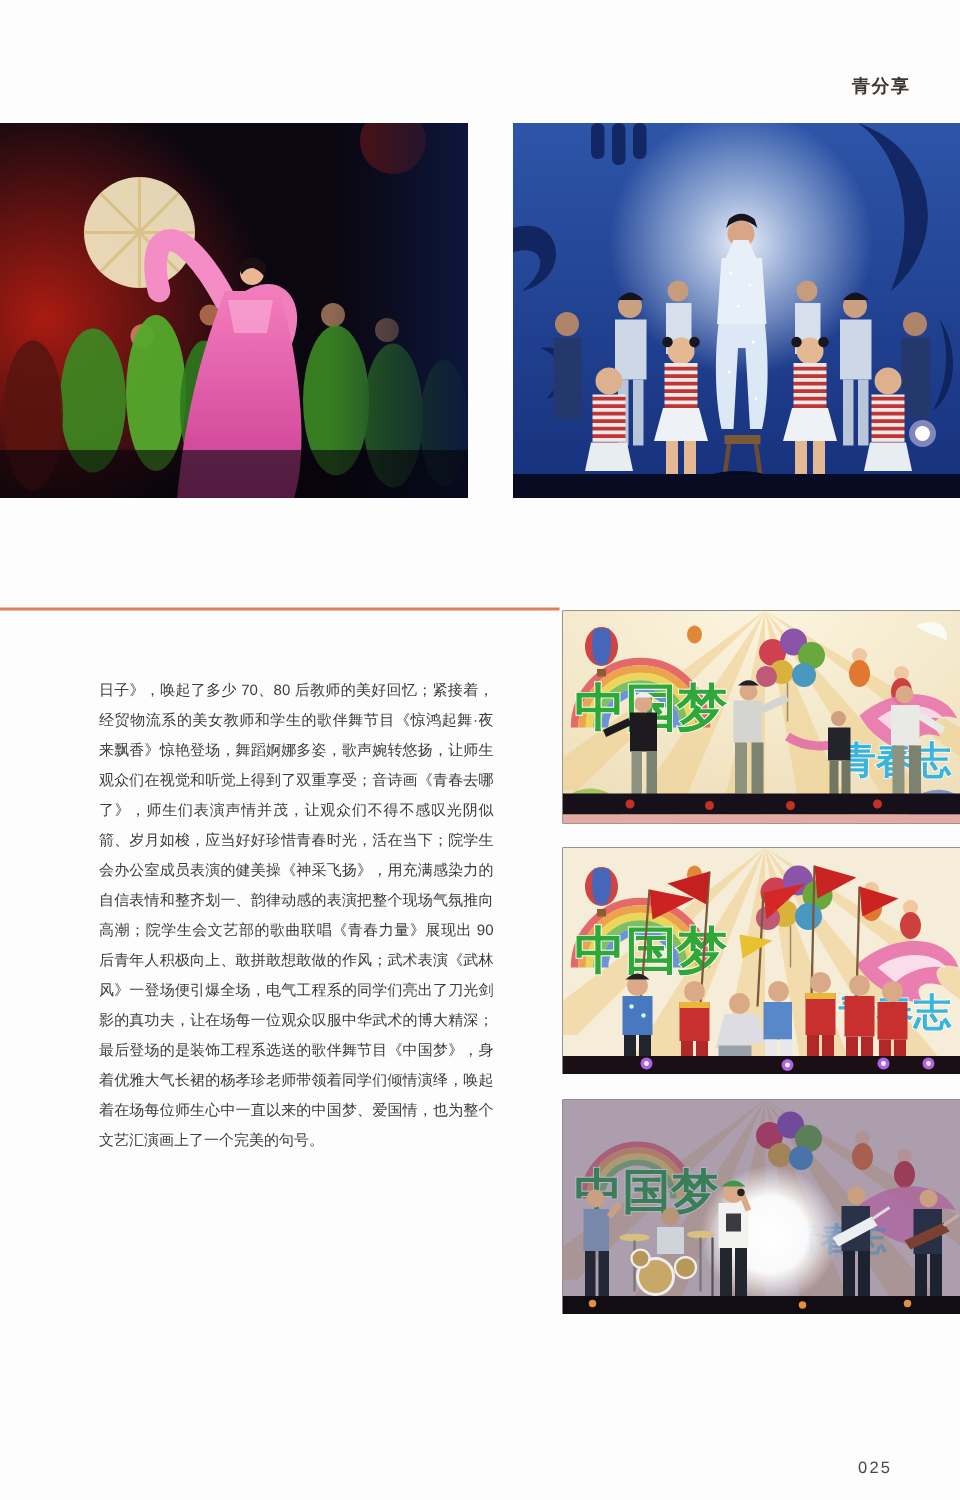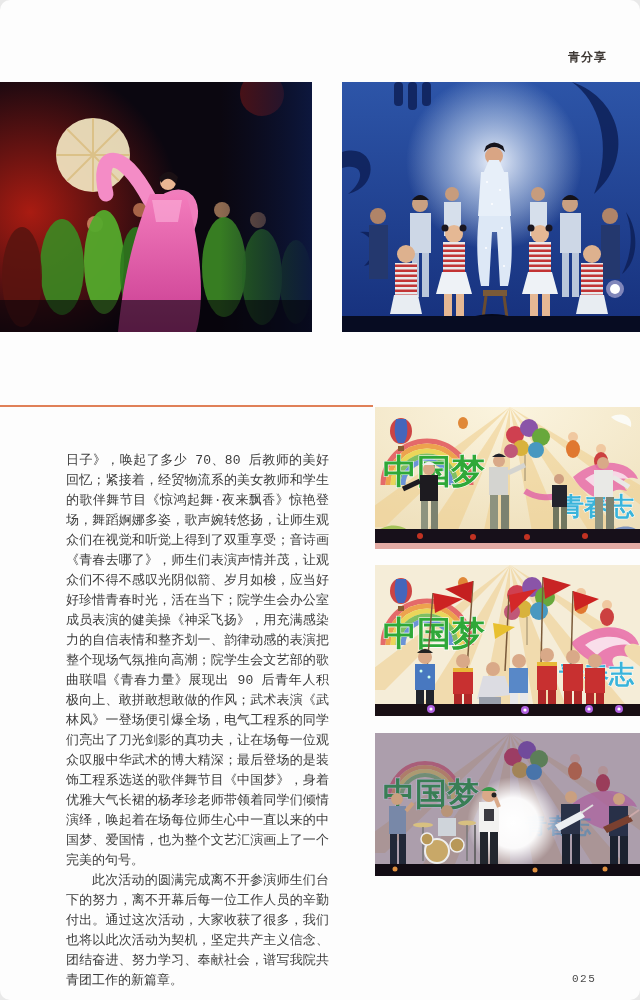--- a/index.html
+++ b/index.html
@@ -1,29 +1,29 @@
 <!DOCTYPE html>
 <html><head>
 <meta charset="utf-8">
 <style>
   html,body{margin:0;padding:0;background:#e9e9e9;}
   #page{position:relative;width:640px;height:1000px;background:#fdfdfd;margin:0 auto;
-        font-family:Liberation Mono, monospace;overflow:hidden;border-radius:10px;}
+        font-family:Liberation Sans, sans-serif;overflow:hidden;}
   .hdr{position:absolute;top:49px;left:568px;font-size:12px;font-weight:bold;
        color:#3d3733;letter-spacing:1px;}
   .photo{position:absolute;overflow:hidden;background:#111;}
   .photo svg{display:block;}
   #photoA{left:0;top:82px;width:312px;height:250px;}
   #photoB{left:342px;top:82px;width:298px;height:250px;}
   #sep{position:absolute;left:0;top:405px;width:373px;height:2px;}
   #photoC{left:375px;top:407px;width:265px;height:142px;}
   #photoD{left:375px;top:565px;width:265px;height:151px;}
   #photoE{left:375px;top:733px;width:265px;height:143px;}
   #article{position:absolute;left:66px;top:451px;width:263px;color:#3c3c3c;
-           font-size:13px;line-height:20px;text-align:justify;text-justify:inter-character;}
+           font-size:10px;line-height:20px;text-align:justify;text-justify:inter-character;}
   #article p{margin:0;}
   #article p.ind{text-indent:2em;}
   .pgnum{position:absolute;left:572px;top:944px;font-size:11px;color:#4a4a4a;
          letter-spacing:1.5px;margin-top:29px;}
 </style>
 </head>
 <body>
 
 <div id="page">
 
@@ -202,21 +202,20 @@
       <circle cx="273" cy="207" r="5" fill="#ffffff"></circle>
       <ellipse cx="150" cy="244" rx="30" ry="12" fill="#05091c"></ellipse>
       <rect y="234" width="298" height="16" fill="#070c22"></rect>
     </svg>
   </div>
 
   <div id="sep" style="background: rgb(224, 128, 88);"></div>
 
   <div id="article">
     <p>日子》，唤起了多少 70、80 后教师的美好回忆；紧接着，经贸物流系的美女教师和学生的歌伴舞节目《惊鸿起舞·夜来飘香》惊艳登场，舞蹈婀娜多姿，歌声婉转悠扬，让师生观众们在视觉和听觉上得到了双重享受；音诗画《青春去哪了》，师生们表演声情并茂，让观众们不得不感叹光阴似箭、岁月如梭，应当好好珍惜青春时光，活在当下；院学生会办公室成员表演的健美操《神采飞扬》，用充满感染力的自信表情和整齐划一、韵律动感的表演把整个现场气氛推向高潮；院学生会文艺部的歌曲联唱《青春力量》展现出 90 后青年人积极向上、敢拼敢想敢做的作风；武术表演《武林风》一登场便引爆全场，电气工程系的同学们亮出了刀光剑影的真功夫，让在场每一位观众叹服中华武术的博大精深；最后登场的是装饰工程系选送的歌伴舞节目《中国梦》，身着优雅大气长裙的杨孝珍老师带领着同学们倾情演绎，唤起着在场每位师生心中一直以来的中国梦、爱国情，也为整个文艺汇演画上了一个完美的句号。</p>
-    <p class="ind">此次活动的圆满完成离不开参演师生们台下的努力，离不开幕后每一位工作人员的辛勤付出。通过这次活动，大家收获了很多，我们也将以此次活动为契机，坚定共产主义信念、团结奋进、努力学习、奉献社会，谱写我院共青团工作的新篇章。</p>
   </div>
 
   <div class="photo" id="photoC">
     <svg width="265" height="142" viewBox="0 0 265 142">
       <defs>
         <radialGradient id="sun1" cx="50%" cy="0%" r="100%">
           <stop offset="0%" stop-color="#fbf4df"></stop>
             <stop offset="100%" stop-color="#eedfba"></stop>
         </radialGradient>
       </defs>

